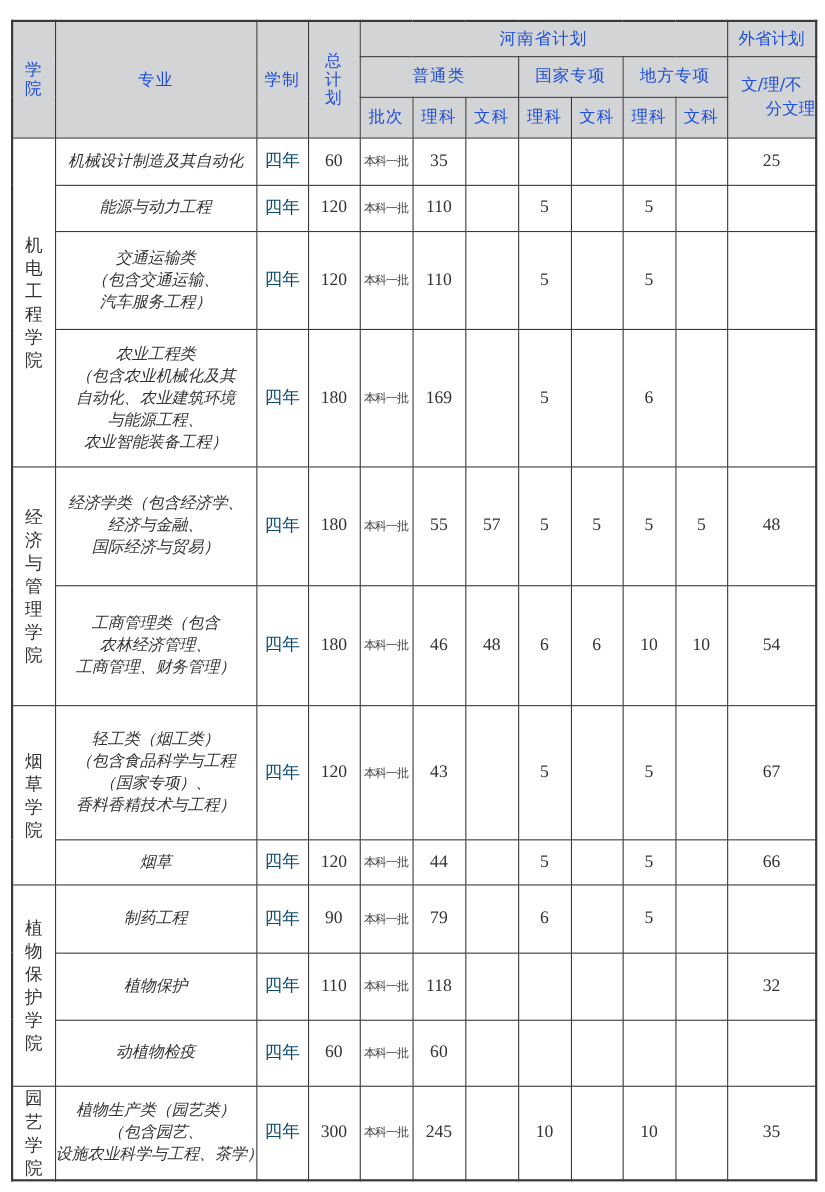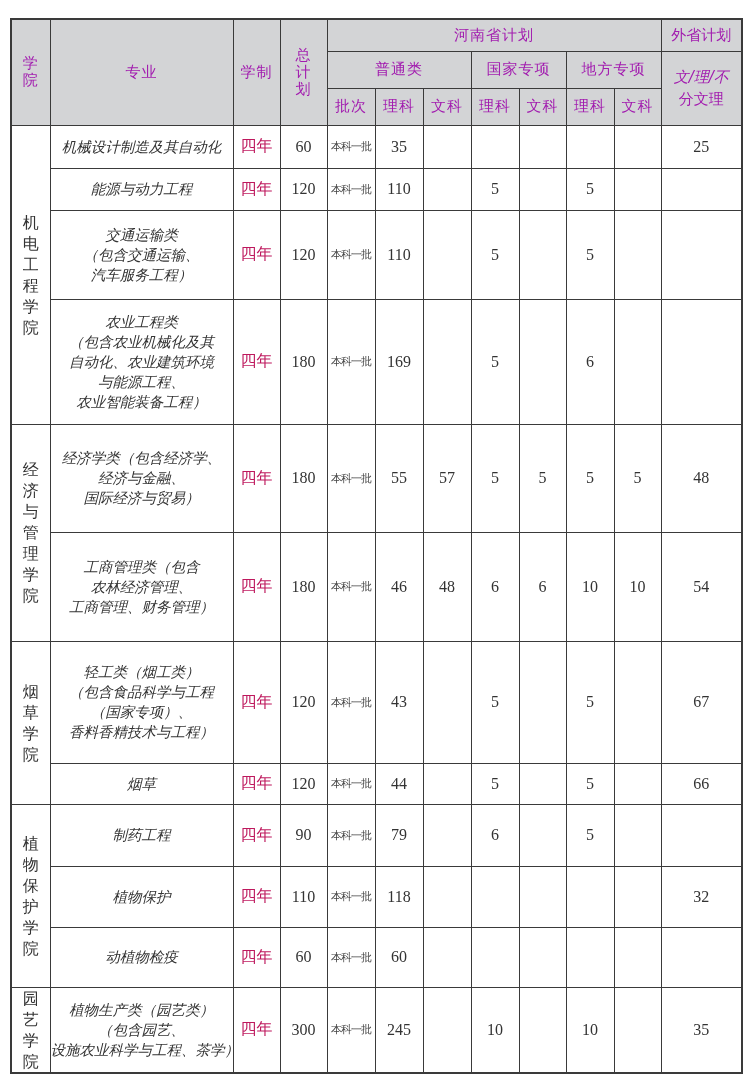--- a/index.html
+++ b/index.html
@@ -29,21 +29,21 @@
       text-align: center;
       vertical-align: middle;
       padding: 0;
       overflow: hidden;
     }
     table.plan thead th {
       background: #d3d4d6;
       font-family: "DejaVu Sans", "Liberation Sans", sans-serif;
       font-weight: normal;
       font-size: 15px;
-      color: #a21caf;
+      color: #1d4ed8;
       letter-spacing: 1px;
     }
     th.vertical-head {
       line-height: 17px;
     }
     td.college {
       font-size: 16px;
       line-height: 21px;
       color: #333;
     }
@@ -52,21 +52,21 @@
       line-height: 20px;
       color: #333;
     }
     td.major span.line {
       display: block;
       white-space: nowrap;
       font-style: italic;
     }
     td.dur {
       font-size: 16px;
-      color: #be185d;
+      color: #0c4a6e;
     }
     td.num {
       font-size: 16px;
       font-family: "Liberation Serif", "DejaVu Serif", serif;
       color: #333;
     }
     td.batch {
       font-size: 11px;
       letter-spacing: -1px;
       color: #444;
@@ -100,21 +100,21 @@
       <th rowspan="3">专业</th>
       <th rowspan="3">学制</th>
       <th rowspan="3" class="vertical-head"><span id="h-total"><span style="display: block;">总</span><span style="display: block;">计</span><span style="display: block;">划</span></span></th>
       <th colspan="7">河南省计划</th>
       <th style="letter-spacing:0">外省计划</th>
     </tr>
     <tr style="height:37px">
       <th colspan="3">普通类</th>
       <th colspan="2">国家专项</th>
       <th colspan="2">地方专项</th>
-      <th rowspan="2" style="line-height:22px; letter-spacing:0"><span id="h-other-sub"><span style="display: block; font-style: italic;">文/理/不</span><span style="display: block;">分文理</span></span></th>
+      <th rowspan="2" style="line-height:22px; letter-spacing:0"><span id="h-other-sub"><span style="display: block;">文/理/不</span><span style="display: block; text-align: right;">分文理</span></span></th>
     </tr>
     <tr style="height:37px">
       <th>批次</th>
       <th>理科</th>
       <th>文科</th>
       <th>理科</th>
       <th>文科</th>
       <th>理科</th>
       <th>文科</th>
     </tr>

